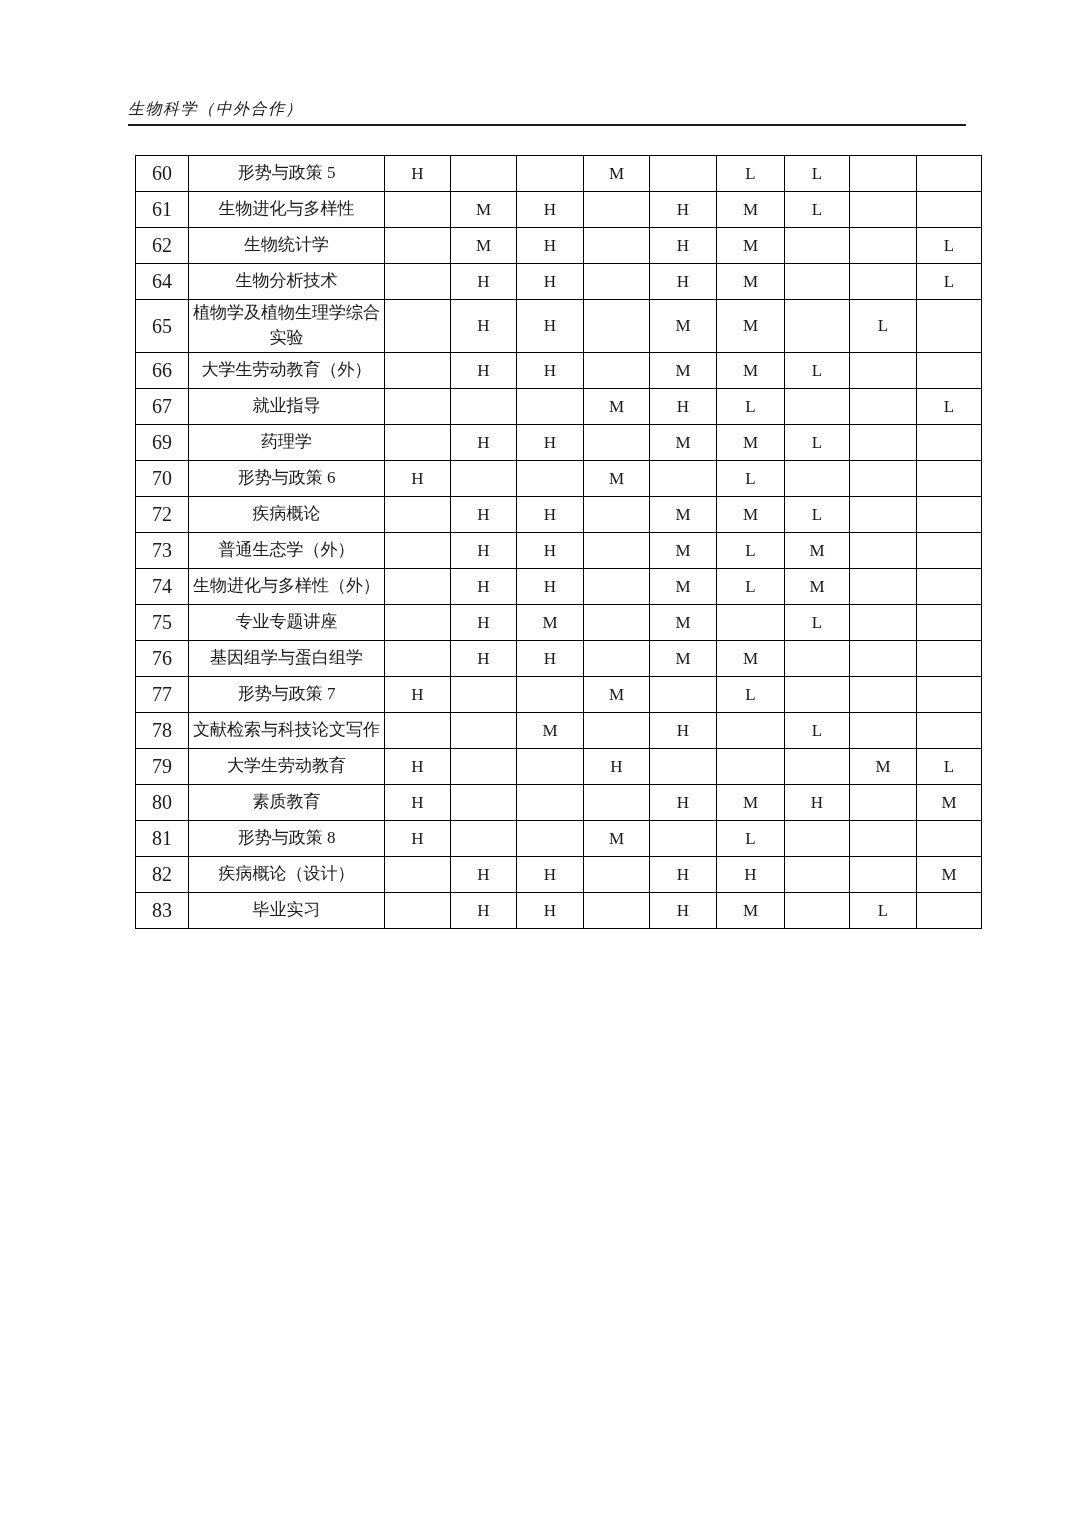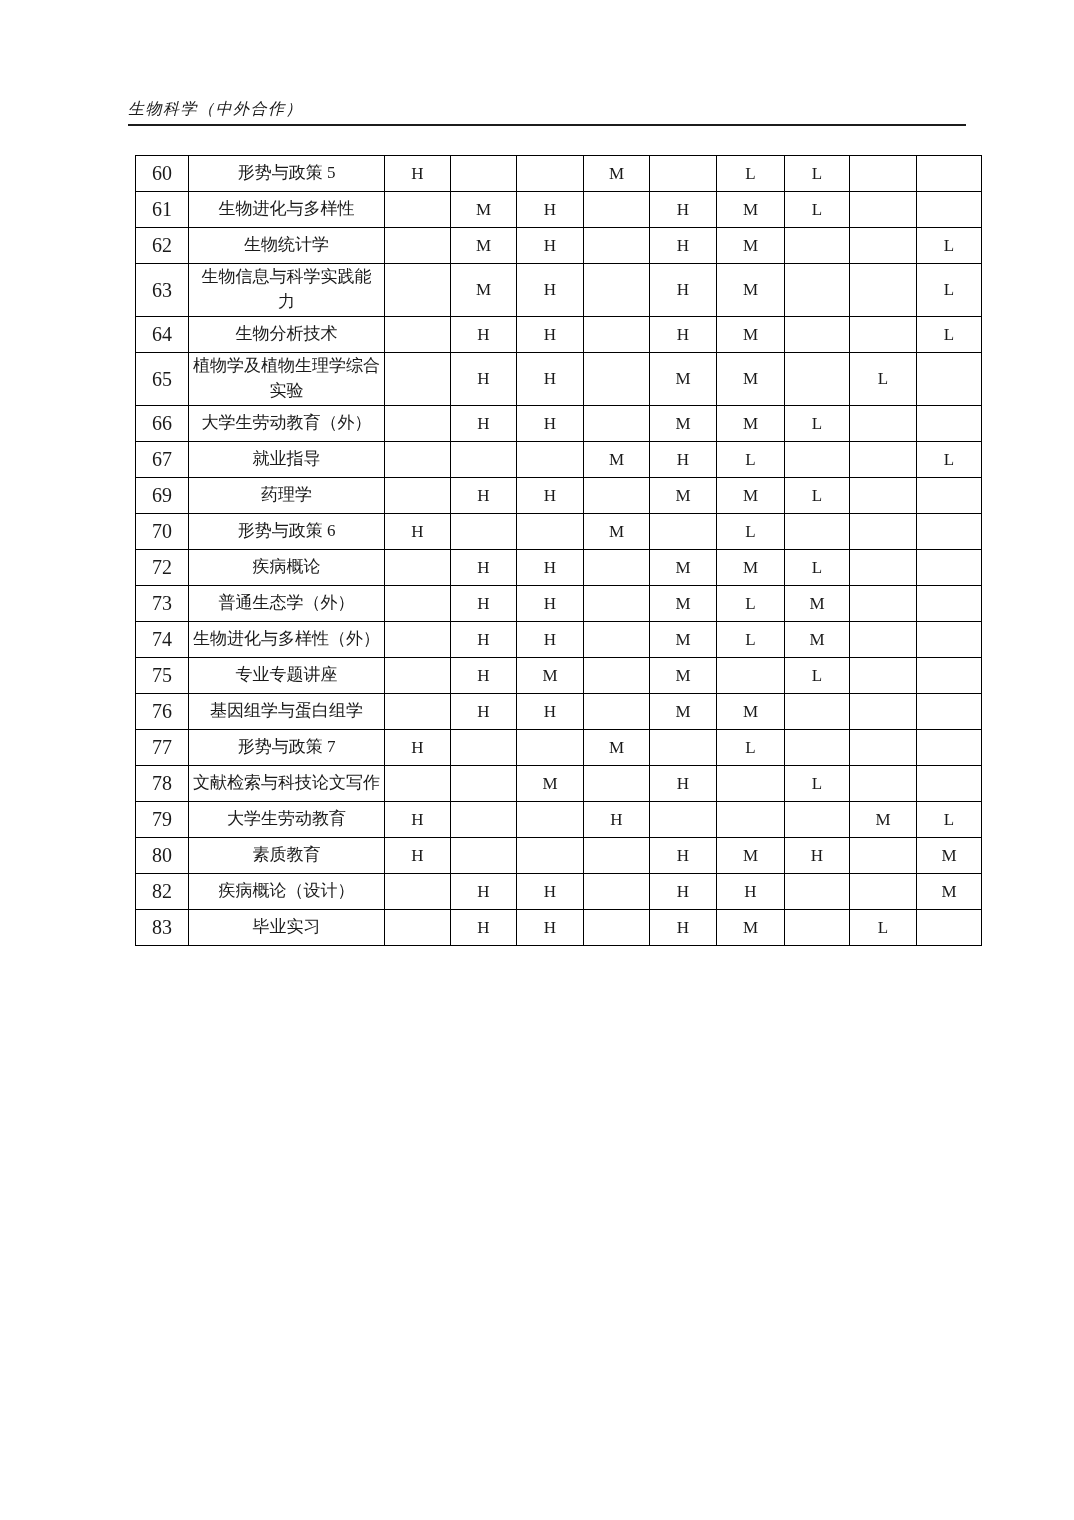--- a/index.html
+++ b/index.html
@@ -117,34 +117,20 @@
           <td class="mark"></td>
           <td class="mark">M</td>
           <td class="mark">H</td>
           <td class="mark"></td>
           <td class="mark">H</td>
           <td class="mark">M</td>
           <td class="mark"></td>
           <td class="mark"></td>
           <td class="mark">L</td>
         </tr>
-        <tr class="tall">
-          <td class="no">63</td>
-          <td class="name">生物信息与科学实践能
-力</td>
-          <td class="mark"></td>
-          <td class="mark">M</td>
-          <td class="mark">H</td>
-          <td class="mark"></td>
-          <td class="mark">H</td>
-          <td class="mark">M</td>
-          <td class="mark"></td>
-          <td class="mark"></td>
-          <td class="mark">L</td>
-        </tr>
         <tr>
           <td class="no">64</td>
           <td class="name">生物分析技术</td>
           <td class="mark"></td>
           <td class="mark">H</td>
           <td class="mark">H</td>
           <td class="mark"></td>
           <td class="mark">H</td>
           <td class="mark">M</td>
           <td class="mark"></td>
@@ -328,20 +314,33 @@
           <td class="mark"></td>
           <td class="mark"></td>
           <td class="mark"></td>
           <td class="mark">H</td>
           <td class="mark">M</td>
           <td class="mark">H</td>
           <td class="mark"></td>
           <td class="mark">M</td>
         </tr>
         <tr>
+          <td class="no">81</td>
+          <td class="name">形势与政策 8</td>
+          <td class="mark">H</td>
+          <td class="mark"></td>
+          <td class="mark"></td>
+          <td class="mark">M</td>
+          <td class="mark"></td>
+          <td class="mark">L</td>
+          <td class="mark"></td>
+          <td class="mark"></td>
+          <td class="mark"></td>
+        </tr>
+        <tr>
           <td class="no">82</td>
           <td class="name">疾病概论（设计）</td>
           <td class="mark"></td>
           <td class="mark">H</td>
           <td class="mark">H</td>
           <td class="mark"></td>
           <td class="mark">H</td>
           <td class="mark">H</td>
           <td class="mark"></td>
           <td class="mark"></td>

